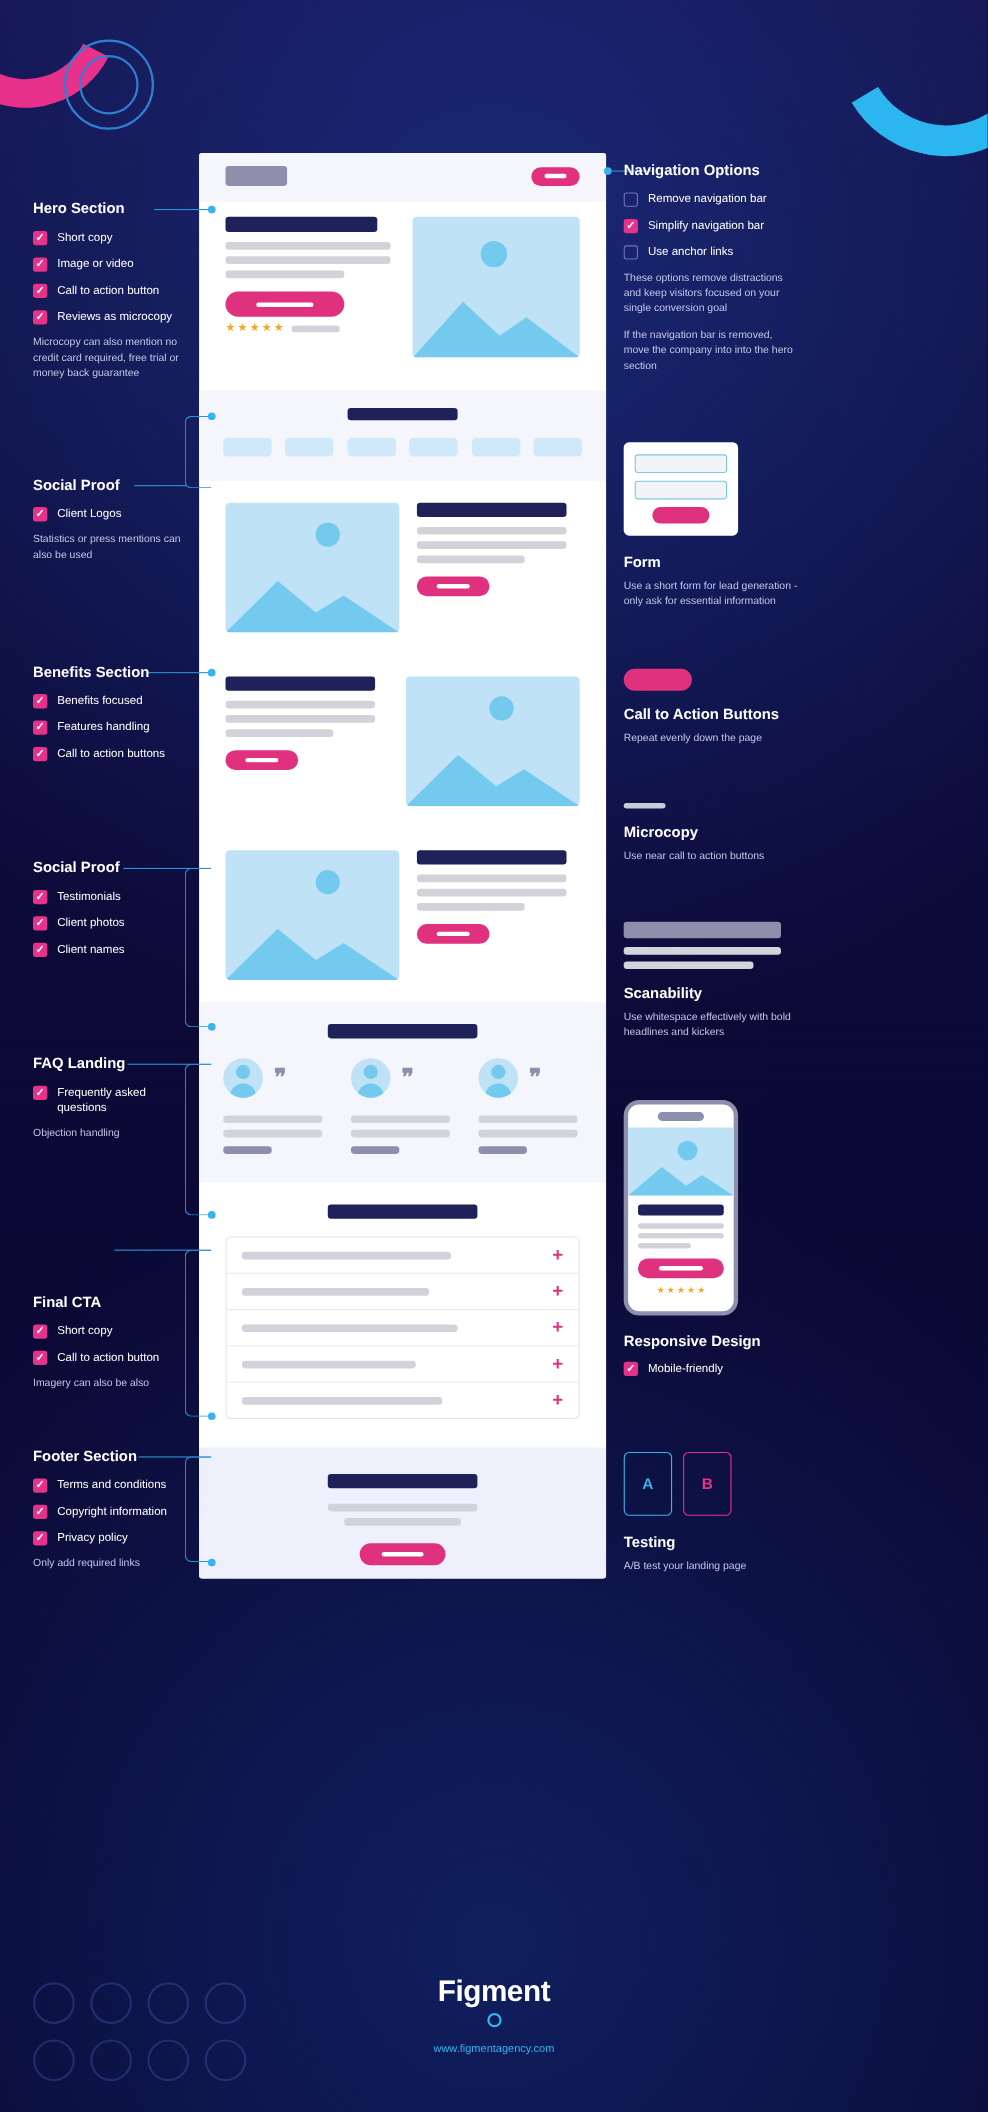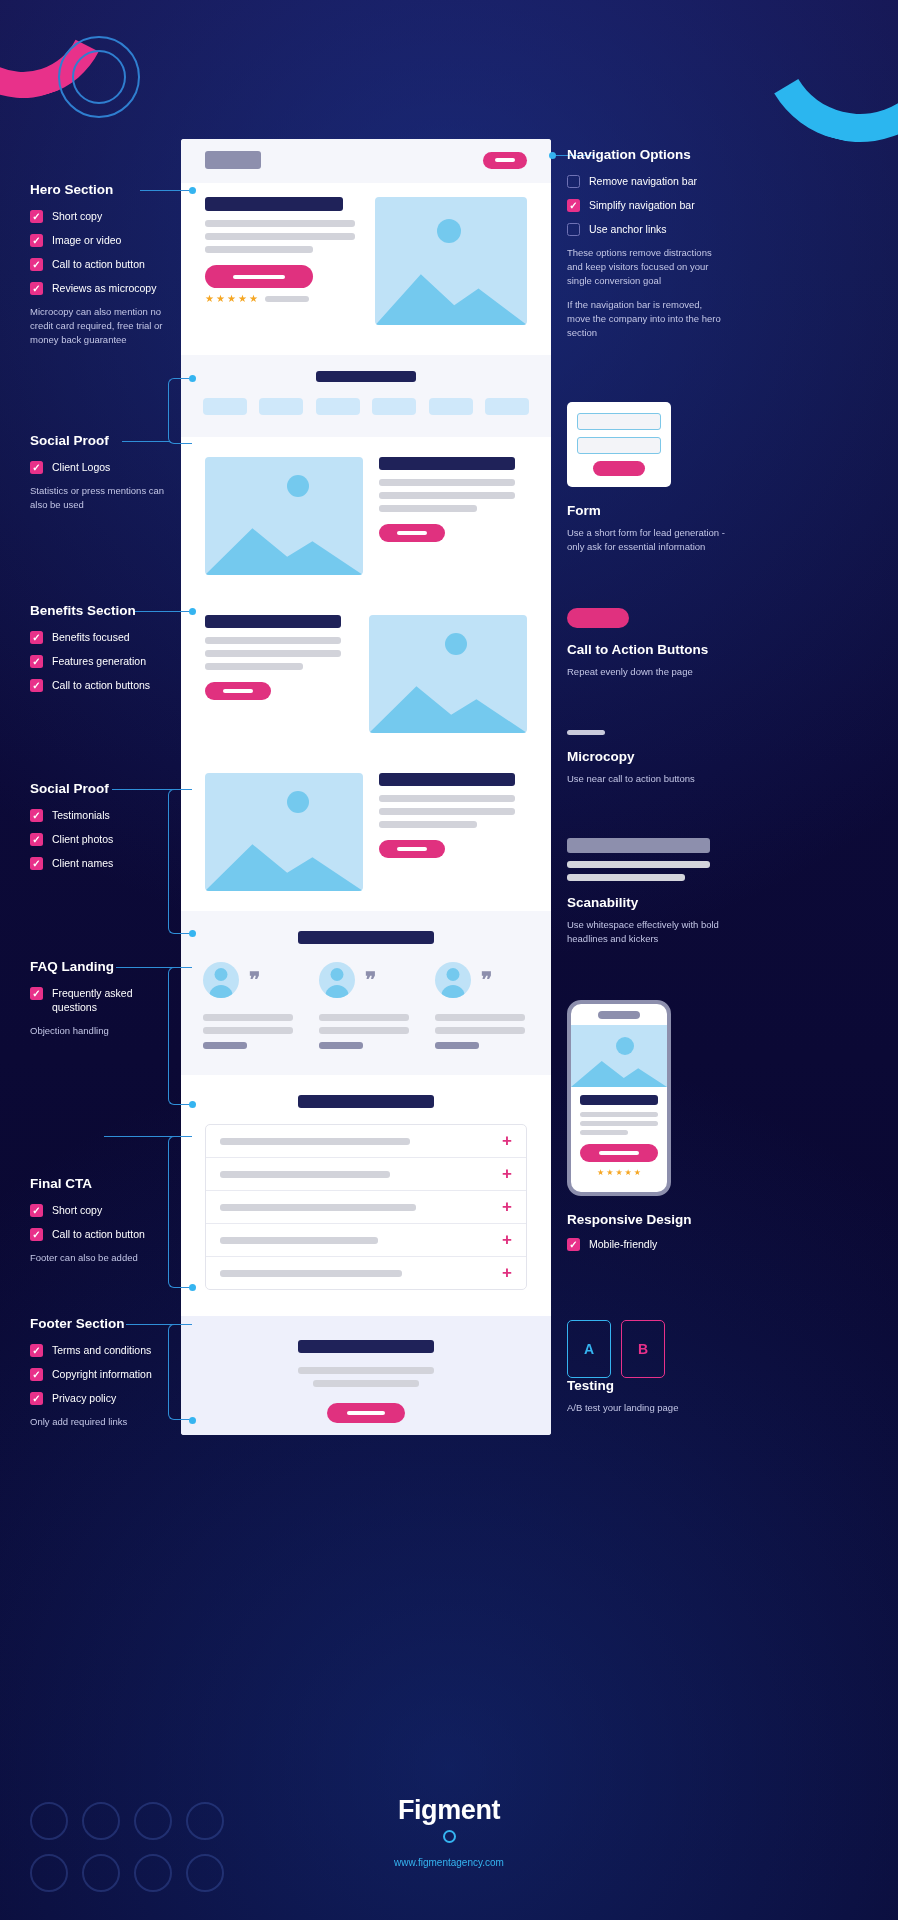--- a/index.html
+++ b/index.html
@@ -476,21 +476,21 @@
 
   <div class="side left-col" style="top:603px">
     <h3>Benefits Section</h3>
     <div class="chk-list">
       <div class="chk">
         <span class="box on"></span>
         <span class="lbl">Benefits focused</span>
       </div>
       <div class="chk">
         <span class="box on"></span>
-        <span class="lbl">Features generation</span>
+        <span class="lbl">Features handling</span>
       </div>
       <div class="chk">
         <span class="box on"></span>
         <span class="lbl">Call to action buttons</span>
       </div>
     </div>
   </div>
 
   <div class="side left-col" style="top:781px">
     <h3>Social Proof</h3>
@@ -526,21 +526,21 @@
     <div class="chk-list">
       <div class="chk">
         <span class="box on"></span>
         <span class="lbl">Short copy</span>
       </div>
       <div class="chk">
         <span class="box on"></span>
         <span class="lbl">Call to action button</span>
       </div>
     </div>
-    <div class="note">Footer can also be added</div>
+    <div class="note">Imagery can also be also</div>
   </div>
 
   <div class="side left-col" style="top:1316px">
     <h3>Footer Section</h3>
     <div class="chk-list">
       <div class="chk">
         <span class="box on"></span>
         <span class="lbl">Terms and conditions</span>
       </div>
       <div class="chk">
@@ -641,21 +641,21 @@
         <span class="lbl">Mobile-friendly</span>
       </div>
     </div>
   </div>
 
   <div class="side right-col" style="top:1320px">
     <div class="ab-row">
       <div class="ab a">A</div>
       <div class="ab b">B</div>
     </div>
-    <h3 style="">Testing</h3>
+    <h3 style="margin-top:16px">Testing</h3>
     <div class="desc">A/B test your landing page</div>
   </div>
 
   <div class="brand">
     <div class="word">Figment</div>
     <div class="mark"></div>
     <div class="url">www.figmentagency.com</div>
   </div>
 
 </div>

